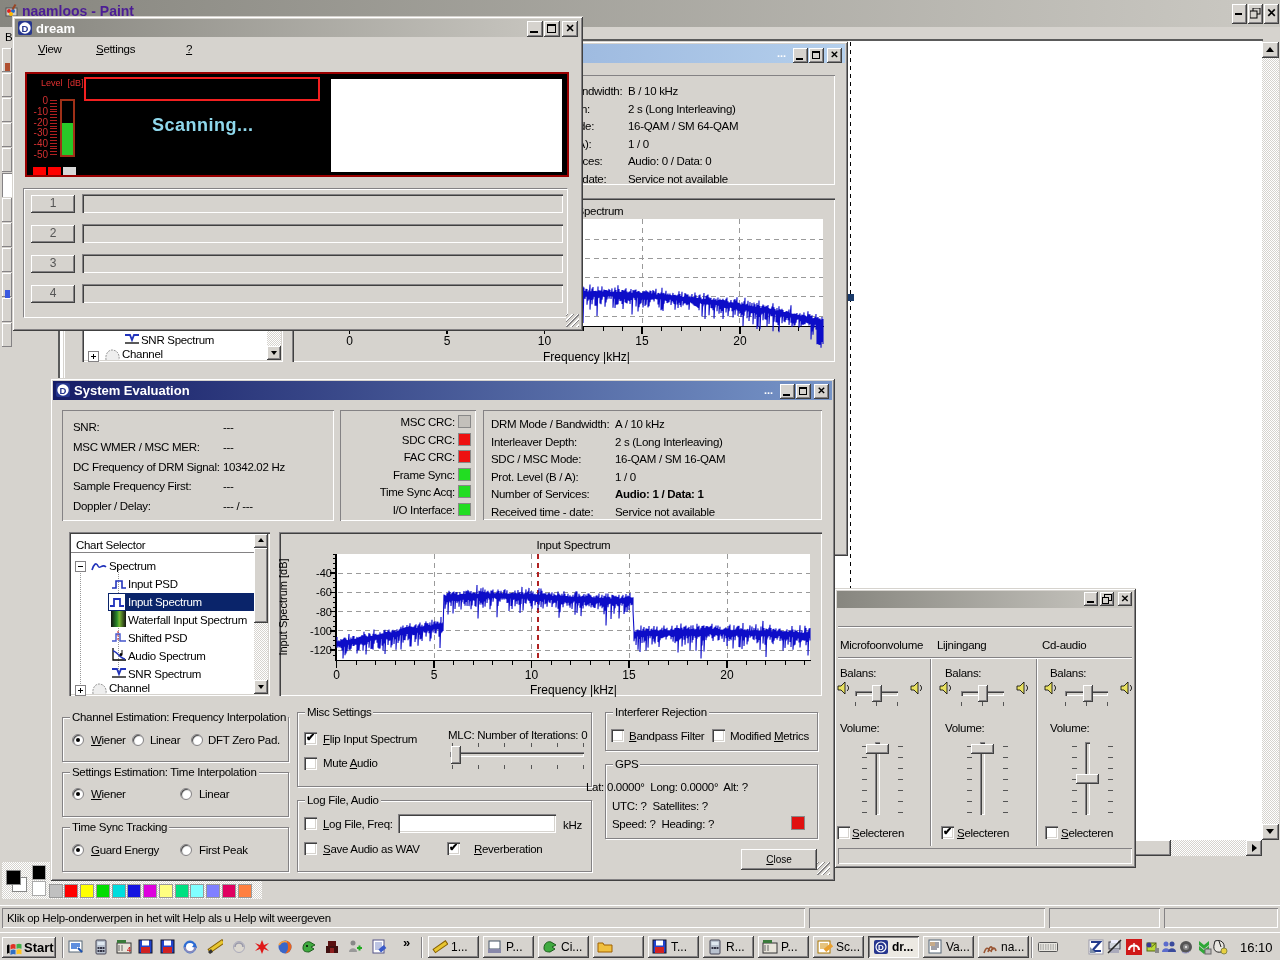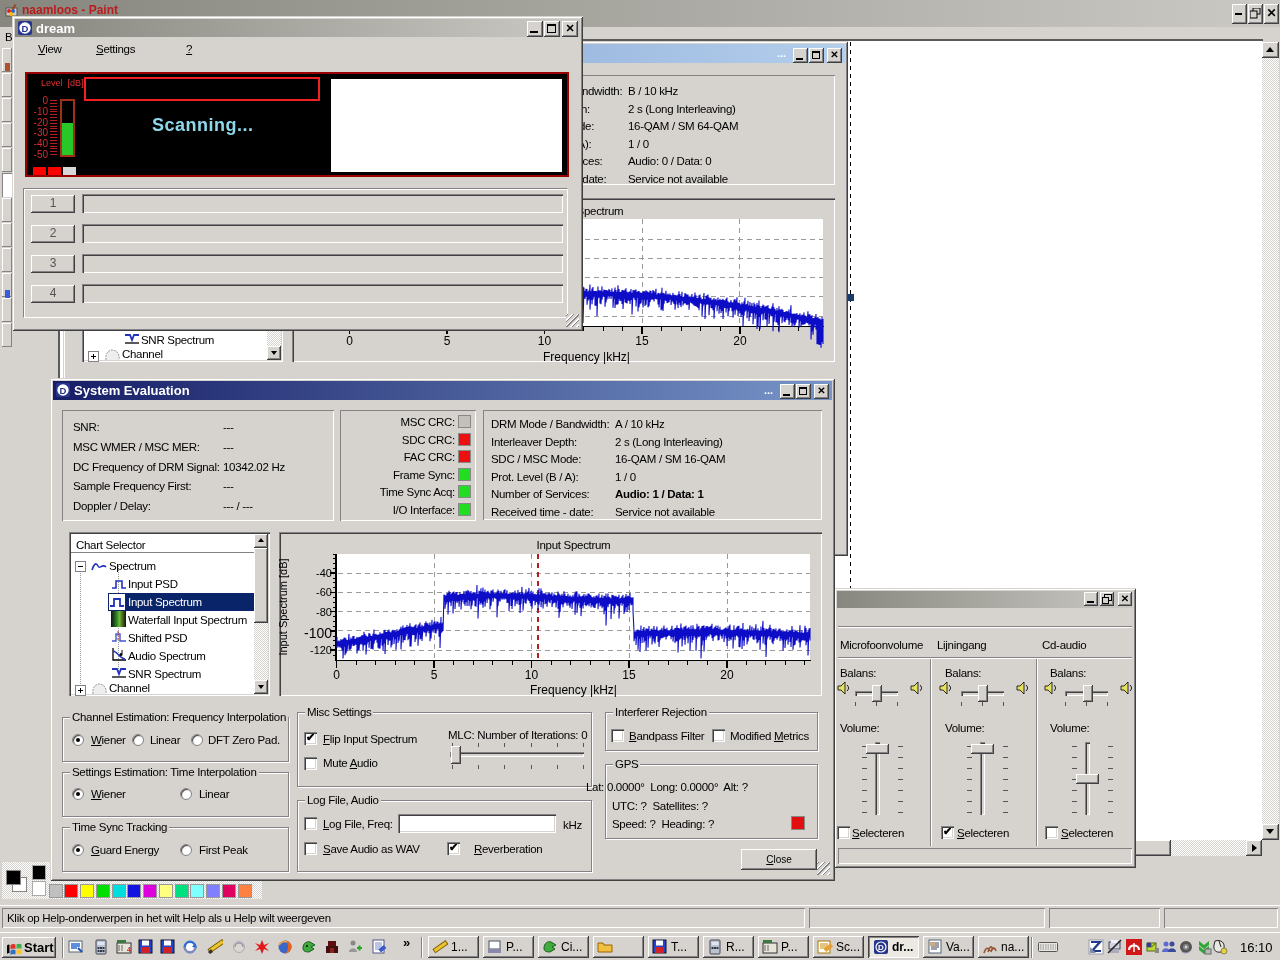--- a/index.html
+++ b/index.html
@@ -30,21 +30,21 @@
   <div class="abs grad-inactive" style="left:0;top:0;width:1280px;height:27px;"></div>
   <div class="abs" style="left:4px;top:3px;width:16px;height:16px;">
     <svg width="16" height="16">
         <rect x="2" y="5" width="11" height="8" fill="#d0cdc8" stroke="#555"></rect>
         <circle cx="5" cy="8" r="2" fill="#d22"></circle>
         <circle cx="9" cy="8" r="2" fill="#26c"></circle>
         <circle cx="7" cy="11" r="2" fill="#fb0"></circle>
         <rect x="9" y="1" width="2" height="6" fill="#942" transform="rotate(30 10 4)"></rect>
       </svg>
   </div>
-  <div class="abs" style="left:22px;top:3px;font-weight:bold;font-size:12px;color:#b91c1c;">naamloos - Paint</div>
+  <div class="abs" style="left:22px;top:3px;font-weight:bold;font-size:14px;color:#4c1d95;">naamloos - Paint</div>
   <div class="abs btn" style="left:1232px;top:4px;width:15px;height:20px;">
       <span class="abs" style="left:3px;top:9px;width:7px;height:2px;background:#000;"></span>
     </div>
   <div class="abs btn" style="left:1248px;top:4px;width:15px;height:20px;">
       <svg class="abs" style="left:2px;top:4px;" width="11" height="11">
         <rect x="3" y="0" width="7" height="6" fill="none" stroke="#000"></rect>
         <rect x="0" y="3" width="7" height="7" fill="#d6d3ce" stroke="#000"></rect>
       </svg>
     </div>
   <div class="abs btn" style="left:1264px;top:4px;width:15px;height:20px;font-size:12px;font-weight:bold;text-align:center;line-height:19px;">✕</div>
@@ -387,21 +387,21 @@
       </svg></div>
 
   <div class="abs sunk2 face" style="left:229px;top:154px;width:543px;height:164px;"></div>
   <div id="chart1c">
   <div class="abs" style="left:287px;top:176px;width:473px;height:106px;background:#fff;"></div>
   <div class="abs t12" style="left:287px;top:160px;width:473px;text-align:center;">Input Spectrum</div>
   <div class="abs" style="left:227px;top:229px;width:110px;font-size:11px;color:#000;transform:rotate(-90deg) translateX(-50%);transform-origin:0 0;text-align:center;white-space:nowrap;">Input Spectrum [dB]</div>
   <div class="abs" style="left:244px;top:189.0px;width:38px;font-size:11px;text-align:right;">-40</div>
   <div class="abs" style="left:244px;top:208.3px;width:38px;font-size:11px;text-align:right;">-60</div>
   <div class="abs" style="left:244px;top:227.6px;width:38px;font-size:11px;text-align:right;">-80</div>
-  <div class="abs" style="left:244px;top:246.9px;width:38px;font-size:14px;text-align:right;">-100</div>
+  <div class="abs" style="left:244px;top:246.9px;width:38px;font-size:11px;text-align:right;">-100</div>
   <div class="abs" style="left:244px;top:266.2px;width:38px;font-size:11px;text-align:right;">-120</div>
   <svg class="abs" style="left:0;top:0;" width="785" height="503" shape-rendering="crispEdges">
         <line x1="288" y1="195" x2="760" y2="195" stroke="#9a9a9a" stroke-dasharray="5 4"></line>
         <line x1="288" y1="214.3" x2="760" y2="214.3" stroke="#9a9a9a" stroke-dasharray="5 4"></line>
         <line x1="288" y1="233.6" x2="760" y2="233.6" stroke="#9a9a9a" stroke-dasharray="5 4"></line>
         <line x1="288" y1="252.9" x2="760" y2="252.9" stroke="#9a9a9a" stroke-dasharray="5 4"></line>
         <line x1="288" y1="272.2" x2="760" y2="272.2" stroke="#9a9a9a" stroke-dasharray="5 4"></line>
         <line x1="384" y1="176" x2="384" y2="282" stroke="#9a9a9a" stroke-dasharray="5 4"></line>
         <line x1="481.5" y1="176" x2="481.5" y2="282" stroke="#9a9a9a" stroke-dasharray="5 4"></line>
         <line x1="579" y1="176" x2="579" y2="282" stroke="#9a9a9a" stroke-dasharray="5 4"></line>

